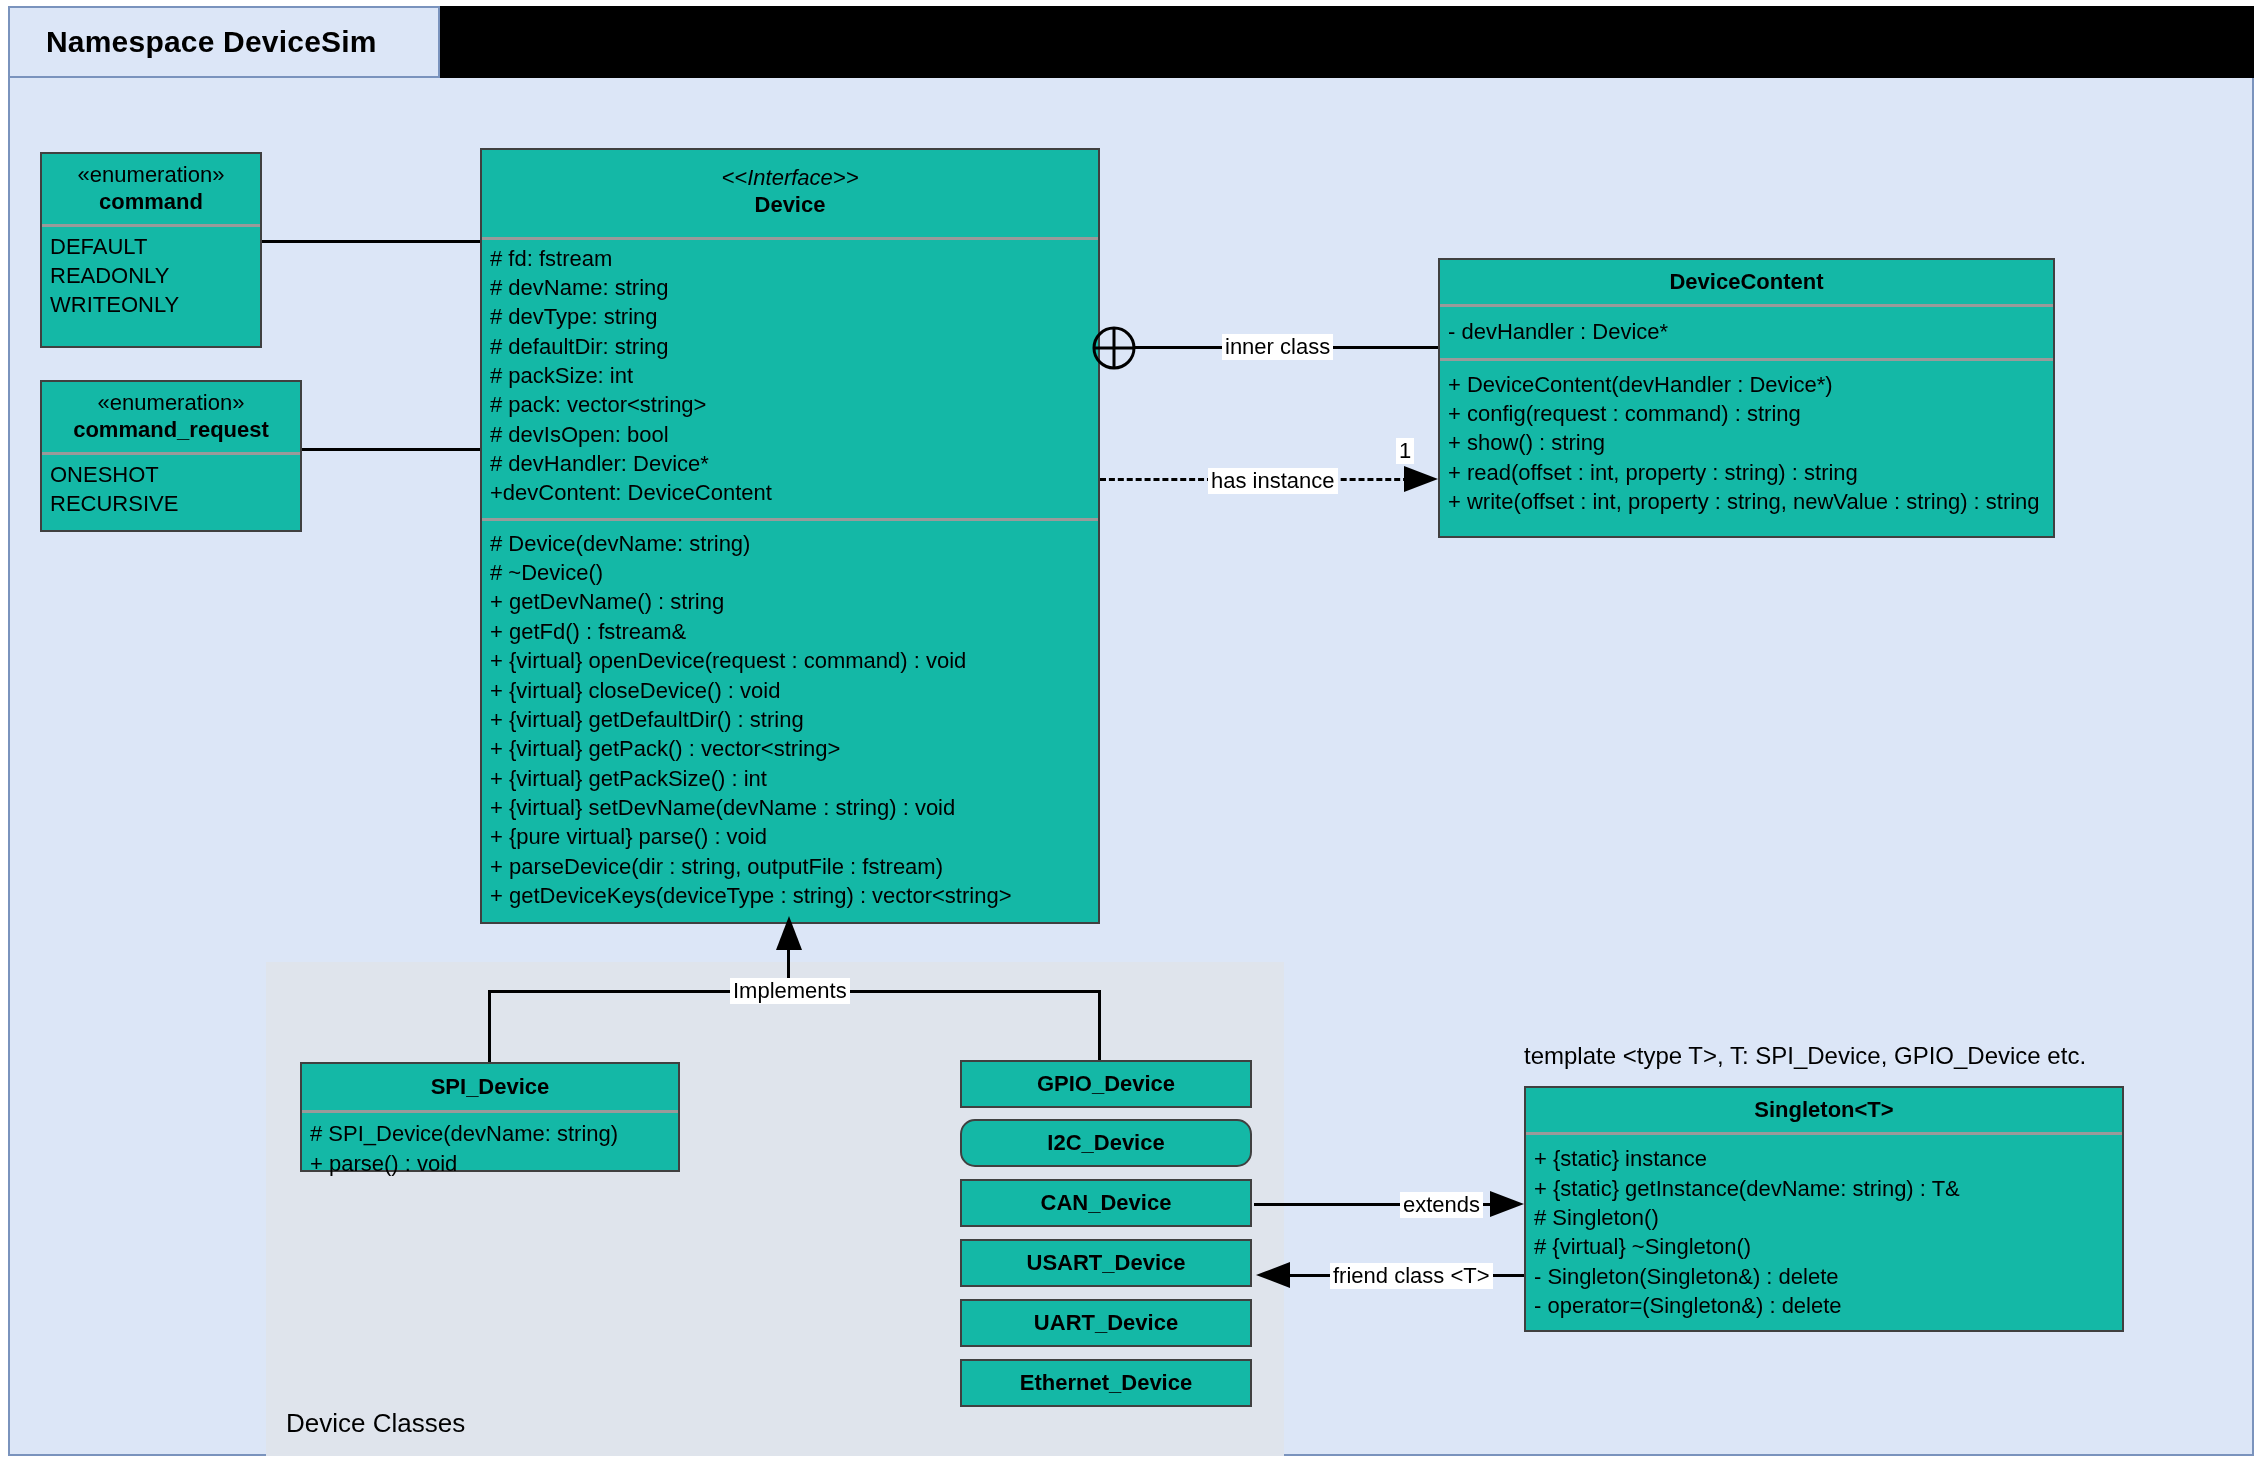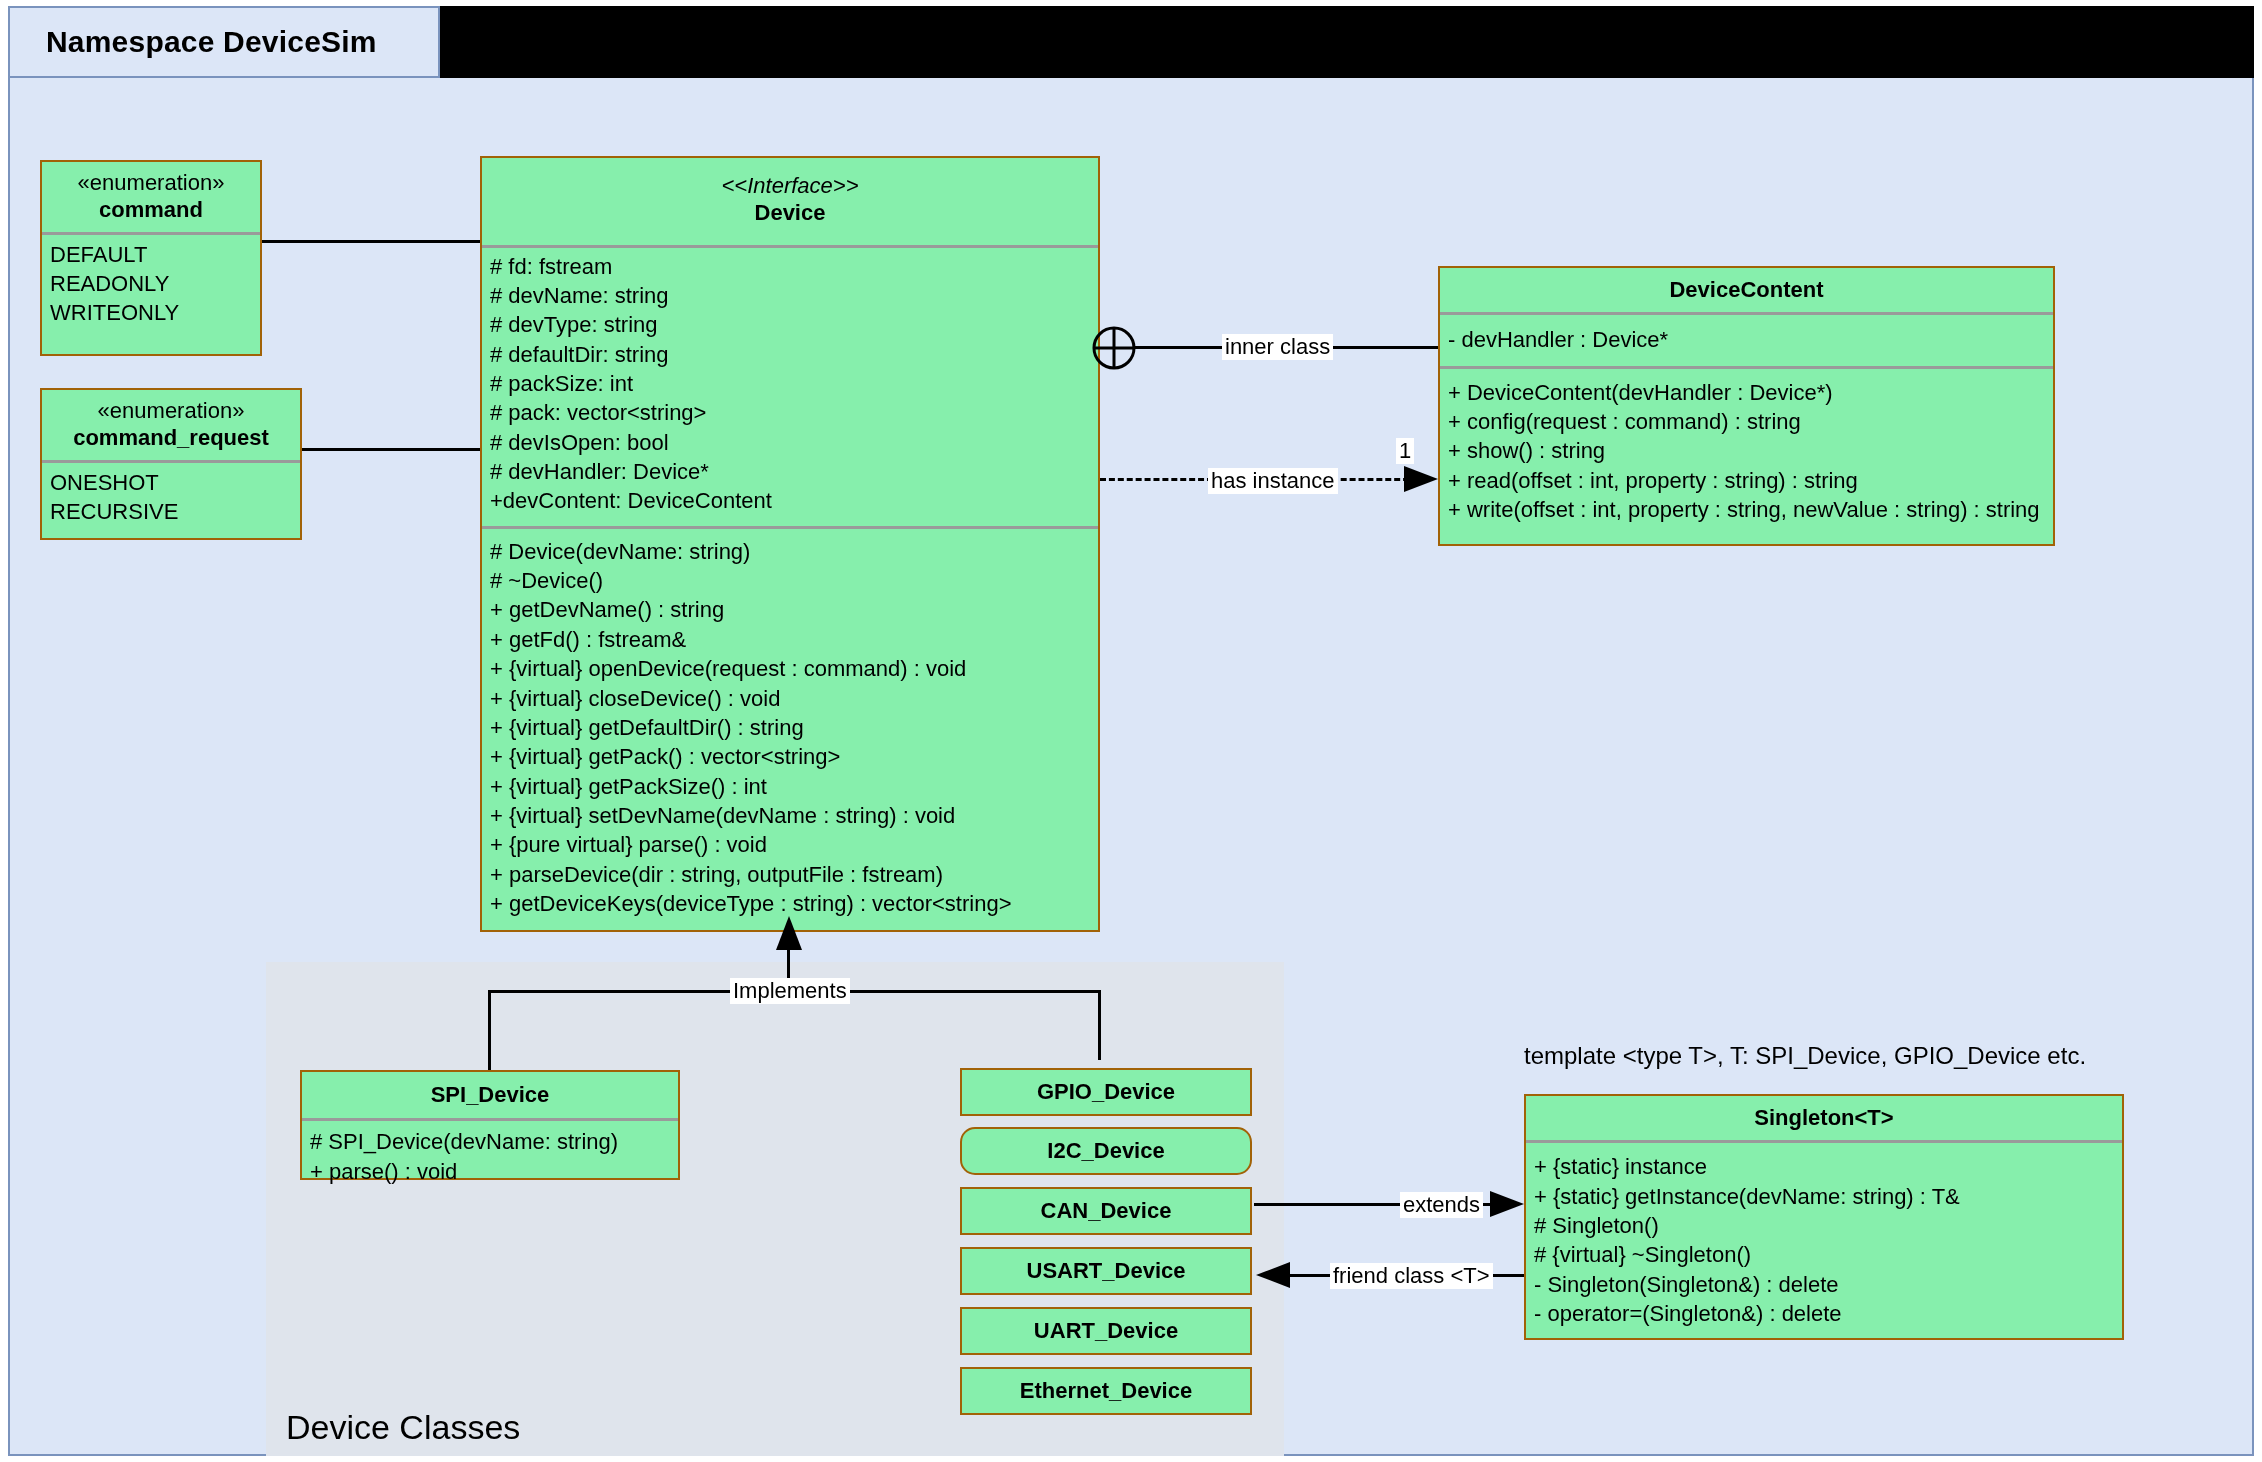--- a/index.html
+++ b/index.html
@@ -53,25 +53,24 @@
     left: 440px;
     top: 6px;
     width: 1814px;
     height: 72px;
     background: #000000;
     z-index: 5;
   }
   
   .uml {
     position: absolute;
-    background: #86efac;
-    border: 2px solid #a16207;
+    background: #14b8a6;
+    border: 2px solid #404040;
     box-sizing: border-box;
     z-index: 3;
-    margin-top: 8px;
   }
   .uml .title {
     text-align: center;
     font-weight: bold;
     font-size: 22px;
     color: #000;
     line-height: 1.24;
     padding: 7px 6px 8px 6px;
   }
   .uml .title .stereo {
@@ -108,21 +107,21 @@
   }
   
   .pkg {
     position: absolute;
     background: #dfe4ec;
     border: none;
     z-index: 1;
   }
   .pkg-label {
     position: absolute;
-    font-size: 34px;
+    font-size: 26px;
     color: #000;
     z-index: 2;
   }
   
   .ln {
     position: absolute;
     background: #000000;
     z-index: 2;
   }
   .ln.h { height: 3px; }

